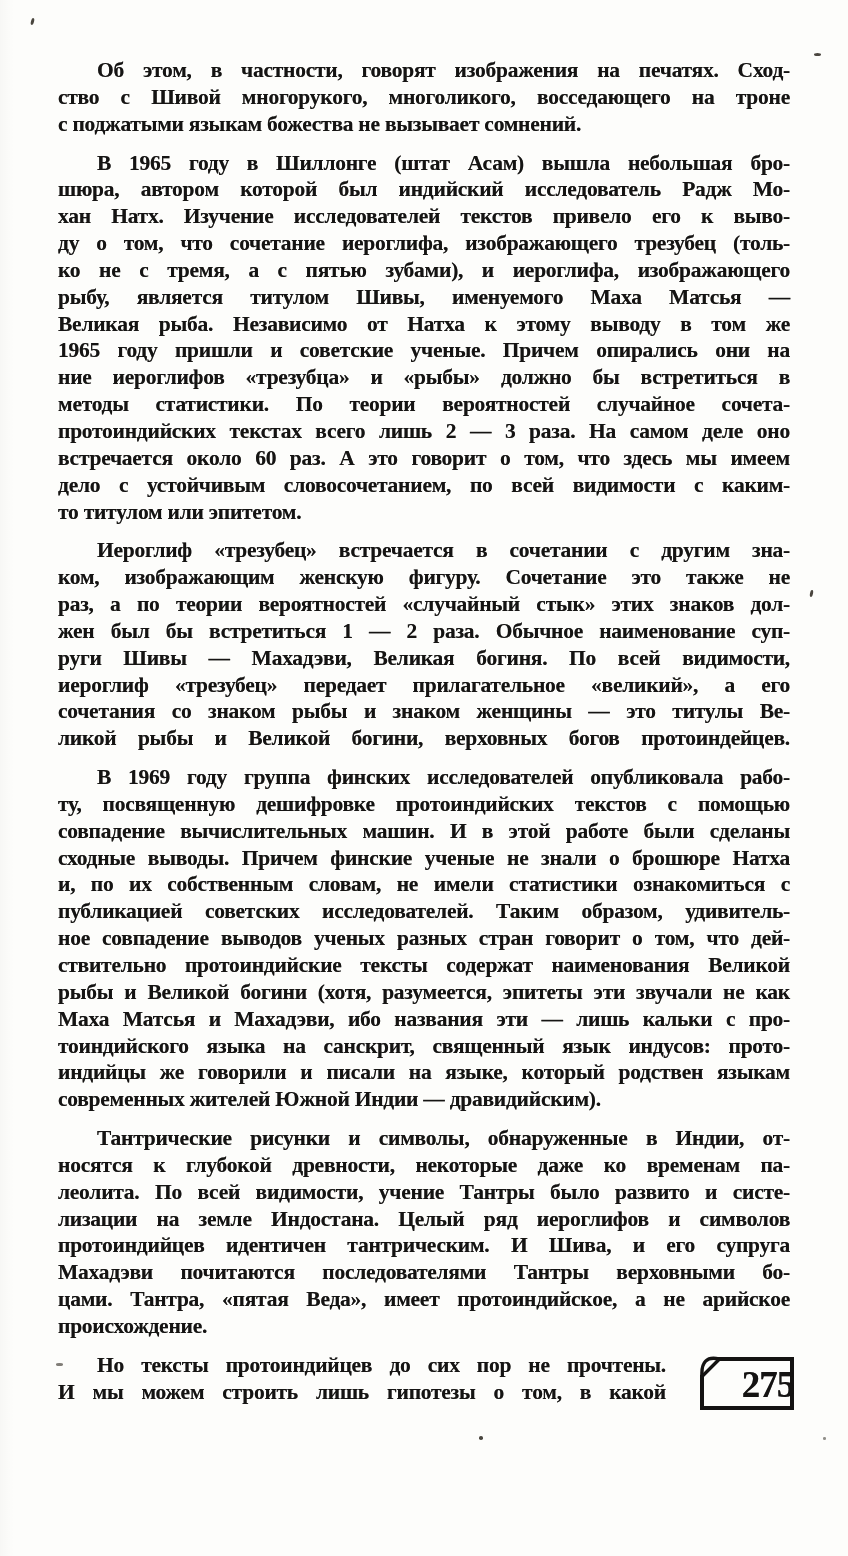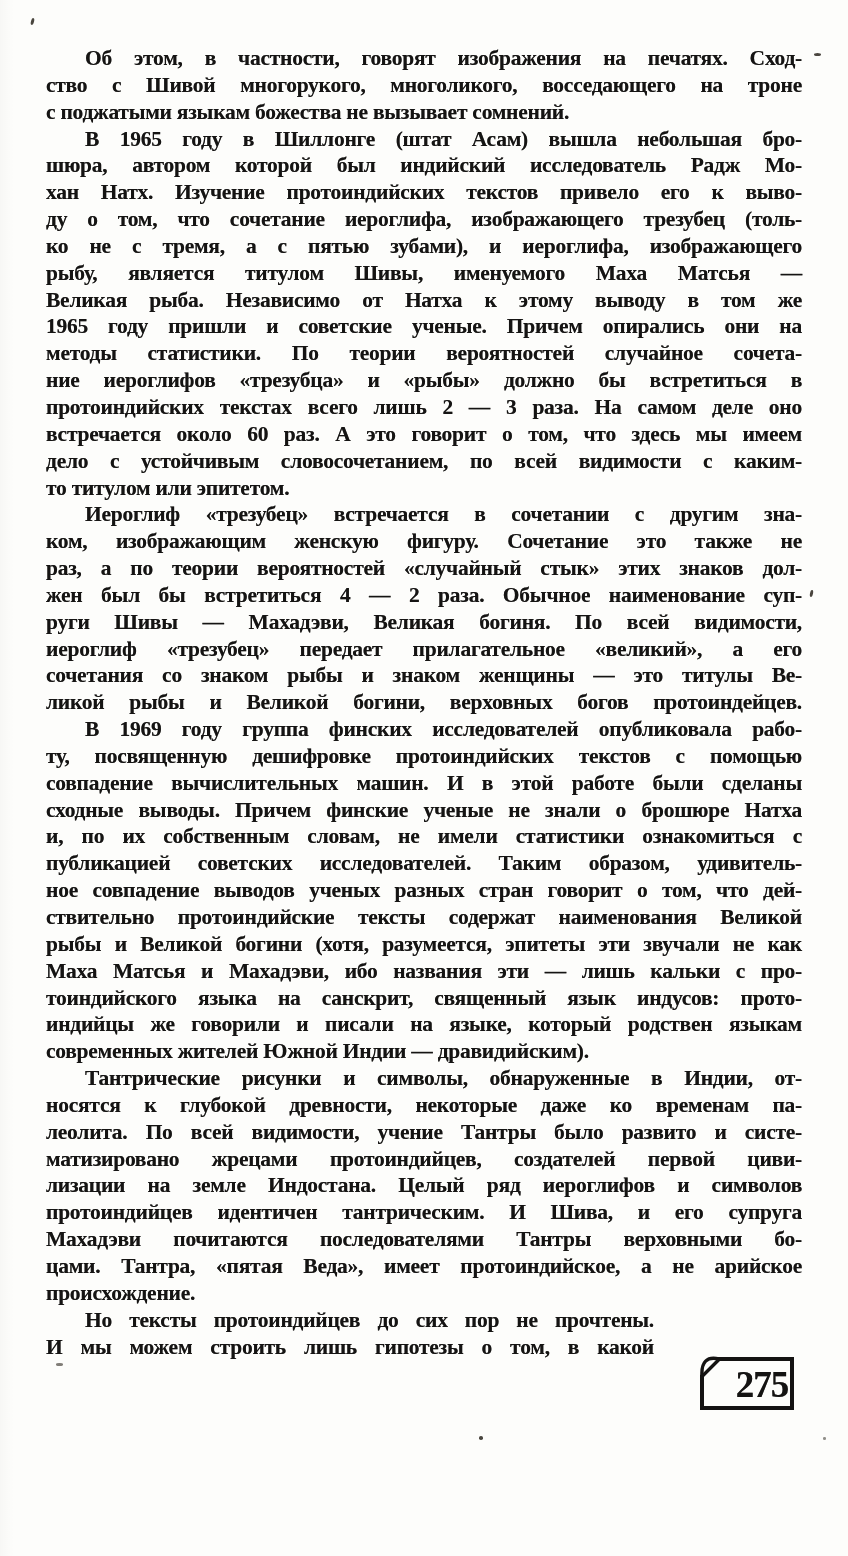--- a/index.html
+++ b/index.html
@@ -12,31 +12,31 @@
     position:absolute;inset:0;
     background:linear-gradient(90deg, rgba(0,0,0,0.025) 0, rgba(0,0,0,0) 14px),#fdfdfb;
   }
   .text-block{
     position:absolute;left:46px;top:45px;width:756px;
     color:#151413;
     font-size:21.5px;font-weight:700;line-height:26.85px;
     letter-spacing:-0.25px;
     text-shadow:0 0 0.5px rgba(20,18,16,0.55);
   }
-  .para{margin:0;font-family:Liberation Serif, serif;}
+  .para{margin:12px;font-family:Liberation Serif, serif;}
   .para.narrow{width:608px;}
   .line{white-space:normal;}
   .line.just{text-align:justify;text-align-last:justify;}
   .line.indent{text-indent:39px;}
   .page-number-box{
     position:absolute;left:698px;top:1355px;width:98px;height:57px;
   }
   .page-number-box svg{position:absolute;left:0;top:0;}
   .page-number{
-    position:absolute;left:22px;top:3px;width:84px;height:52px;
+    position:absolute;left:28px;top:3px;width:84px;height:52px;
     display:flex;align-items:center;justify-content:center;
     font-size:37px;font-weight:700;color:#141312;
     letter-spacing:-1px;
     text-shadow:0 0 0.6px rgba(20,18,16,0.6);
   }
   .speck{position:absolute;background:#4a463f;border-radius:45%;}
   .speck.s1{left:31px;top:18px;width:3px;height:7px;transform:rotate(14deg);}
   .speck.s2{left:814px;top:53px;width:7px;height:3px;border-radius:50%;}
   .speck.s3{left:810px;top:590px;width:3px;height:7px;transform:rotate(10deg);}
   .speck.s4{left:56px;top:1363px;width:7px;height:3px;opacity:.7;}
@@ -50,38 +50,38 @@
 
   <main class="text-block">
       <div class="para">
         <div class="line just indent">Об этом, в частности, говорят изображения на печатях. Сход-</div>
         <div class="line just">ство с Шивой многорукого, многоликого, восседающего на троне</div>
         <div class="line">с поджатыми языкам божества не вызывает сомнений.</div>
       </div>
       <div class="para">
         <div class="line just indent">В 1965 году в Шиллонге (штат Асам) вышла небольшая бро-</div>
         <div class="line just">шюра, автором которой был индийский исследователь Радж Мо-</div>
-        <div class="line just">хан Натх. Изучение протоиндийских текстов привело его к выво-</div>
+        <div class="line just">хан Натх. Изучение исследователей текстов привело его к выво-</div>
         <div class="line just">ду о том, что сочетание иероглифа, изображающего трезубец (толь-</div>
         <div class="line just">ко не с тремя, а с пятью зубами), и иероглифа, изображающего</div>
         <div class="line just">рыбу, является титулом Шивы, именуемого Маха Матсья —</div>
         <div class="line just">Великая рыба. Независимо от Натха к этому выводу в том же</div>
         <div class="line just">1965 году пришли и советские ученые. Причем опирались они на</div>
+        <div class="line just">ние иероглифов «трезубца» и «рыбы» должно бы встретиться в</div>
         <div class="line just">методы статистики. По теории вероятностей случайное сочета-</div>
-        <div class="line just">ние иероглифов «трезубца» и «рыбы» должно бы встретиться в</div>
         <div class="line just">протоиндийских текстах всего лишь 2 — 3 раза. На самом деле оно</div>
         <div class="line just">встречается около 60 раз. А это говорит о том, что здесь мы имеем</div>
         <div class="line just">дело с устойчивым словосочетанием, по всей видимости с каким-</div>
         <div class="line">то титулом или эпитетом.</div>
       </div>
       <div class="para">
         <div class="line just indent">Иероглиф «трезубец» встречается в сочетании с другим зна-</div>
         <div class="line just">ком, изображающим женскую фигуру. Сочетание это также не</div>
         <div class="line just">раз, а по теории вероятностей «случайный стык» этих знаков дол-</div>
-        <div class="line just">жен был бы встретиться 4 — 2 раза. Обычное наименование суп-</div>
+        <div class="line just">жен был бы встретиться 1 — 2 раза. Обычное наименование суп-</div>
         <div class="line just">руги Шивы — Махадэви, Великая богиня. По всей видимости,</div>
         <div class="line just">иероглиф «трезубец» передает прилагательное «великий», а его</div>
         <div class="line just">сочетания со знаком рыбы и знаком женщины — это титулы Ве-</div>
         <div class="line just">ликой рыбы и Великой богини, верховных богов протоиндейцев.</div>
       </div>
       <div class="para">
         <div class="line just indent">В 1969 году группа финских исследователей опубликовала рабо-</div>
         <div class="line just">ту, посвященную дешифровке протоиндийских текстов с помощью</div>
         <div class="line just">совпадение вычислительных машин. И в этой работе были сделаны</div>
         <div class="line just">сходные выводы. Причем финские ученые не знали о брошюре Натха</div>
@@ -92,21 +92,20 @@
         <div class="line just">рыбы и Великой богини (хотя, разумеется, эпитеты эти звучали не как</div>
         <div class="line just">Маха Матсья и Махадэви, ибо названия эти — лишь кальки с про-</div>
         <div class="line just">тоиндийского языка на санскрит, священный язык индусов: прото-</div>
         <div class="line just">индийцы же говорили и писали на языке, который родствен языкам</div>
         <div class="line">современных жителей Южной Индии — дравидийским).</div>
       </div>
       <div class="para">
         <div class="line just indent">Тантрические рисунки и символы, обнаруженные в Индии, от-</div>
         <div class="line just">носятся к глубокой древности, некоторые даже ко временам па-</div>
         <div class="line just">леолита. По всей видимости, учение Тантры было развито и систе-</div>
-        <div class="line just">матизировано жрецами протоиндийцев, создателей первой циви-</div>
         <div class="line just">лизации на земле Индостана. Целый ряд иероглифов и символов</div>
         <div class="line just">протоиндийцев идентичен тантрическим. И Шива, и его супруга</div>
         <div class="line just">Махадэви почитаются последователями Тантры верховными бо-</div>
         <div class="line just">цами. Тантра, «пятая Веда», имеет протоиндийское, а не арийское</div>
         <div class="line">происхождение.</div>
       </div>
       <div class="para narrow">
         <div class="line just indent">Но тексты протоиндийцев до сих пор не прочтены.</div>
         <div class="line just">И мы можем строить лишь гипотезы о том, в какой</div>
       </div>

